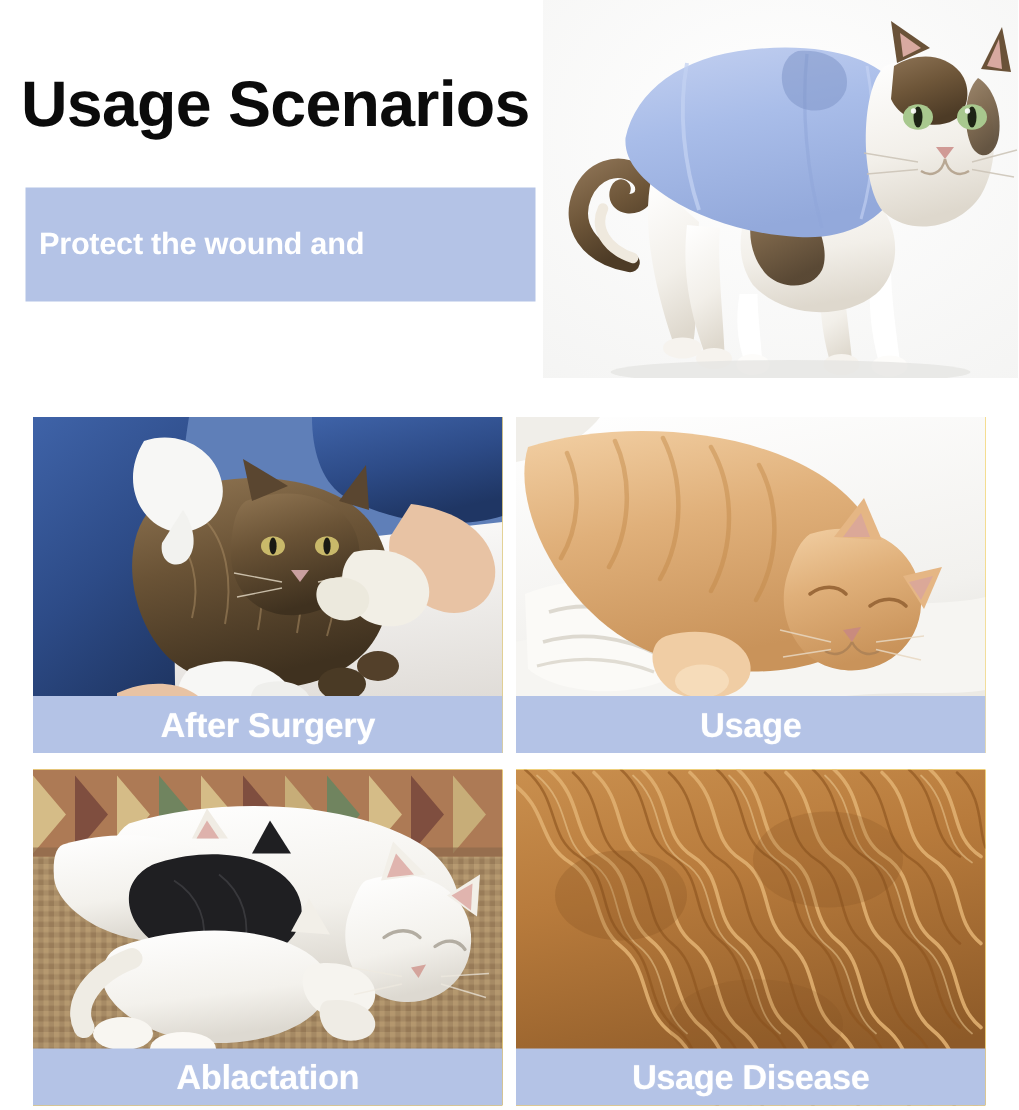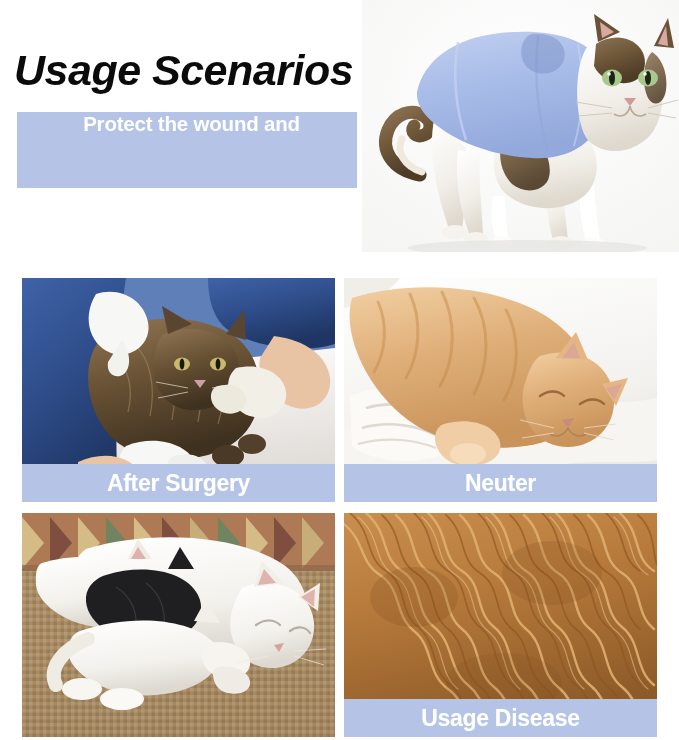--- a/index.html
+++ b/index.html
@@ -36,32 +36,31 @@
   .page-title {
     position: absolute;
     left: 14px;
     top: 48px;
     font-size: 43px;
     font-weight: bold;
     letter-spacing: -0.5px;
     color: #0b0b0b;
     line-height: 1.05;
     white-space: nowrap;
-    font-style: italic;
   }
 
   .headline-banner {
     position: absolute;
     left: 17px;
-    top: 112px;
+    top: 125px;
     width: 340px;
     height: 76px;
     background: #b4c3e6;
     display: flex;
-    flex-direction: row;
+    flex-direction: column;
     justify-content: center;
     padding-left: 9px;
   }
   .headline-line {
     color: #ffffff;
     font-size: 20.5px;
     font-weight: bold;
     line-height: 1.18;
     letter-spacing: -0.2px;
     white-space: nowrap;
@@ -341,21 +340,21 @@
           <ellipse cx="124" cy="176" rx="18" ry="11" fill="#f6dcba"></ellipse>
 
           <g stroke="#e8d8c2" stroke-width="1" opacity="0.85">
             <path d="M210 150 L176 142"></path>
               <path d="M210 155 L178 160"></path>
             <path d="M240 150 L272 146"></path>
               <path d="M240 155 L270 162"></path>
           </g>
         </svg>
       </div>
-      <div class="card-caption">Neuter</div>
+      <div class="card-caption">Usage</div>
     </div>
 
     <div class="card">
       <div class="card-photo">
         <svg viewBox="0 0 313 224" preserveAspectRatio="xMidYMid slice" aria-hidden="true">
           <defs>
             <linearGradient id="rug" x1="0" y1="0" x2="0.2" y2="1">
               <stop offset="0%" stop-color="#b99c72"></stop>
               <stop offset="55%" stop-color="#a88c66"></stop>
               <stop offset="100%" stop-color="#8e7452"></stop>
@@ -424,20 +423,21 @@
           <path d="M66 126 C40 136 26 156 34 172" fill="none" stroke="#efece4" stroke-width="14" stroke-linecap="round"></path>
 
           <g stroke="#efeae0" stroke-width="1" opacity="0.7">
             <path d="M246 138 L212 132"></path>
               <path d="M246 143 L214 150"></path>
             <path d="M272 138 L304 136"></path>
               <path d="M272 143 L302 152"></path>
           </g>
         </svg>
       </div>
+      <div class="card-caption">Ablactation</div>
     </div>
 
     <div class="card">
       <div class="card-photo">
         <svg viewBox="0 0 313 224" preserveAspectRatio="xMidYMid slice" aria-hidden="true">
           <defs>
             <linearGradient id="furbg" x1="0" y1="0" x2="0.3" y2="1">
               <stop offset="0%" stop-color="#c98f4e"></stop>
               <stop offset="40%" stop-color="#b87b3c"></stop>
               <stop offset="100%" stop-color="#8d5a28"></stop>

